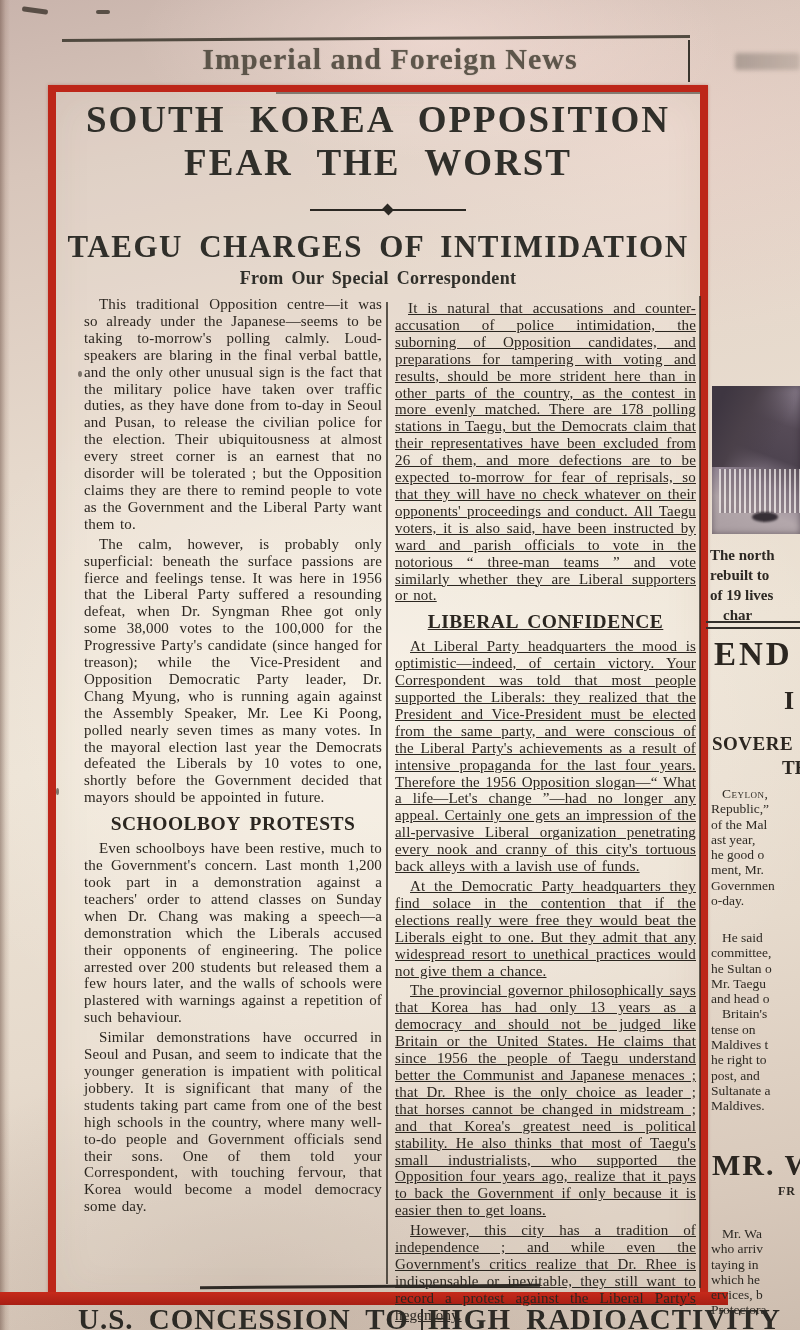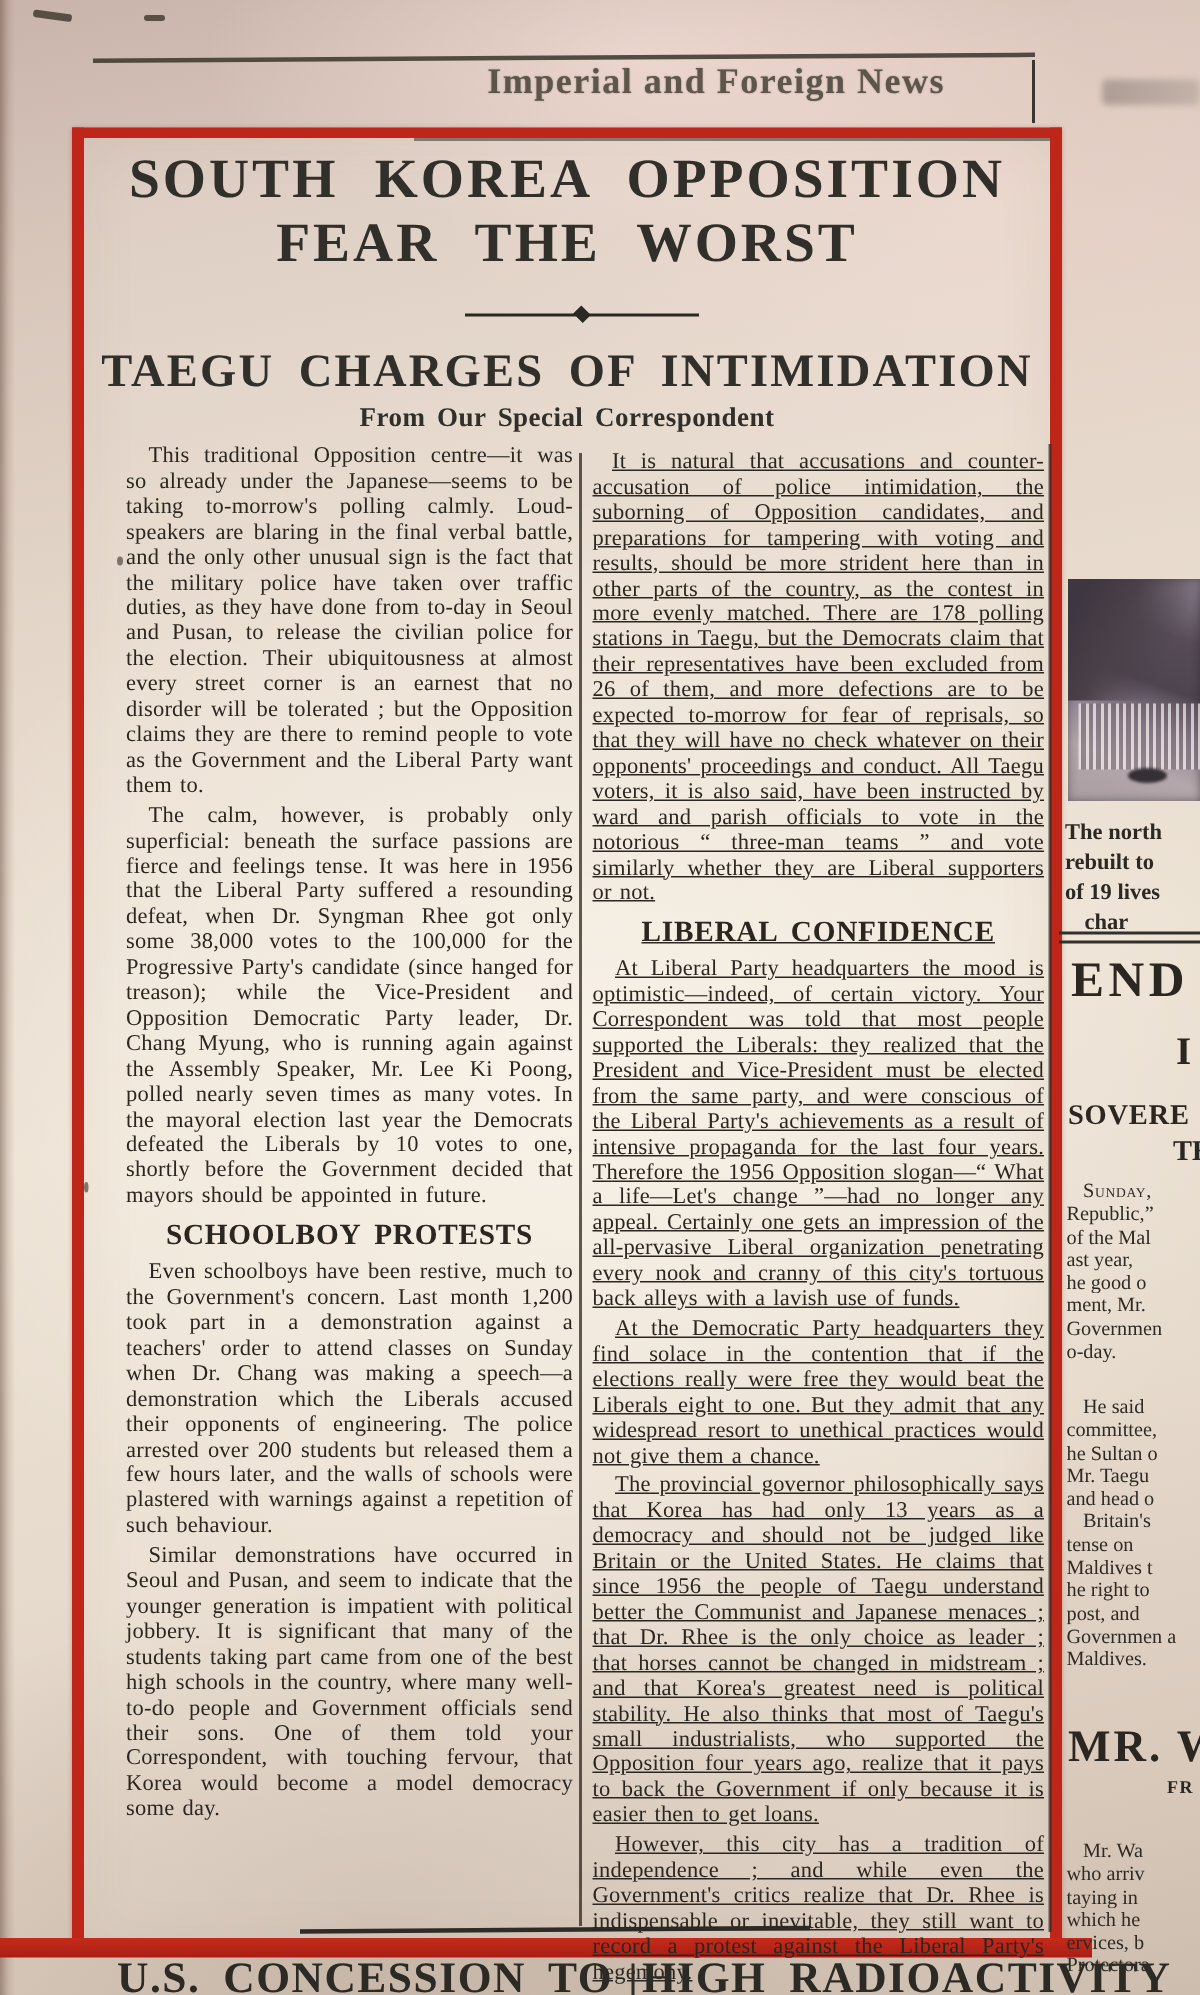--- a/index.html
+++ b/index.html
@@ -11,21 +11,21 @@
           radial-gradient(ellipse 620px 520px at 380px 720px, rgba(255,252,245,0.55), transparent 75%),
           radial-gradient(ellipse 500px 300px at 250px 1280px, rgba(120,95,80,0.18), transparent 75%),
           linear-gradient(168deg,#c9b4ac 0%,#d8c6bb 12%,#e6d9cc 32%,#ece2d4 52%,#e6dacc 72%,#dacbbd 88%,#cdbdaf 100%);}
   .abs{position:absolute;}
   .nowrapclip{white-space:nowrap;overflow:hidden;}
   .edge-left{left:0;top:0;width:10px;height:1330px;
      background:linear-gradient(90deg,rgba(90,60,48,0.45),rgba(140,110,95,0.2) 55%,transparent);}
   .speck{border-radius:50%;background:#3c342c;opacity:.8;}
   
   .top-rule{left:62px;top:37px;width:628px;height:2.6px;background:#433d33;transform:rotate(-0.35deg);opacity:.9;}
-  .section-header{left:150px;top:42px;width:480px;text-align:right;font-size:24px;font-weight:600;
+  .section-header{left:150px;top:42px;width:480px;text-align:center;font-size:30px;font-weight:600;
       color:#4b453a;letter-spacing:1px;opacity:.88;text-shadow:0 0 1.2px rgba(75,69,58,0.55);}
   .section-underline{height:1.8px;background:#474138;opacity:.8;}
   .u-a{left:268px;top:86px;width:438px;}
   .u-b{left:276px;top:92px;width:430px;}
   .top-divider{left:688px;top:40px;width:2px;height:42px;background:#3a352e;}
   .smudge{left:735px;top:53px;width:65px;height:17px;border-radius:3px;
       background:linear-gradient(90deg,rgba(95,88,82,0.4),rgba(125,115,105,0.28));filter:blur(2px);}
   
   .box-inner{left:56px;top:92px;width:644px;height:1200px;background:rgba(255,250,240,0.2);}
   .red-box{left:48px;top:85px;width:644px;height:1207px;border:solid #bd2619;border-width:7px 8px 0 8px;
@@ -142,42 +142,42 @@
     <div class="cap-ind">char</div>
   </div>
   <div class="abs side-rule sr-a"></div>
   <div class="abs side-rule sr-b"></div>
   <div class="abs end-headline nowrapclip">END O</div>
   <div class="abs end-frag nowrapclip">I</div>
   <div class="abs sov1 nowrapclip">SOVERE</div>
   <div class="abs sov2 nowrapclip">TH</div>
 
   <div class="abs side-story st1a">
-    <div class="ind" style="font-variant:small-caps;letter-spacing:0.5px;">Sunday,</div>
+    <div class="ind" style="font-variant:small-caps;letter-spacing:0.5px;">Ceylon,</div>
     <div>Republic,”</div>
     <div>of the Mal</div>
     <div>ast year,</div>
     <div>he good o</div>
     <div>ment, Mr.</div>
     <div>Governmen</div>
     <div>o-day.</div>
   </div>
 
   <div class="abs side-story st1b">
     <div class="ind">He said</div>
     <div>committee,</div>
     <div>he Sultan o</div>
     <div>Mr. Taegu</div>
     <div>and head o</div>
     <div class="ind">Britain's</div>
     <div>tense on</div>
     <div>Maldives t</div>
     <div>he right to</div>
     <div>post, and</div>
-    <div>Governmen a</div>
+    <div>Sultanate a</div>
     <div>Maldives.</div>
   </div>
 
   <div class="abs mr-headline nowrapclip">MR. W</div>
   <div class="abs from-frag nowrapclip">FR</div>
 
   <div class="abs side-story st2">
     <div class="ind">Mr. Wa</div>
     <div>who arriv</div>
     <div>taying in</div>

